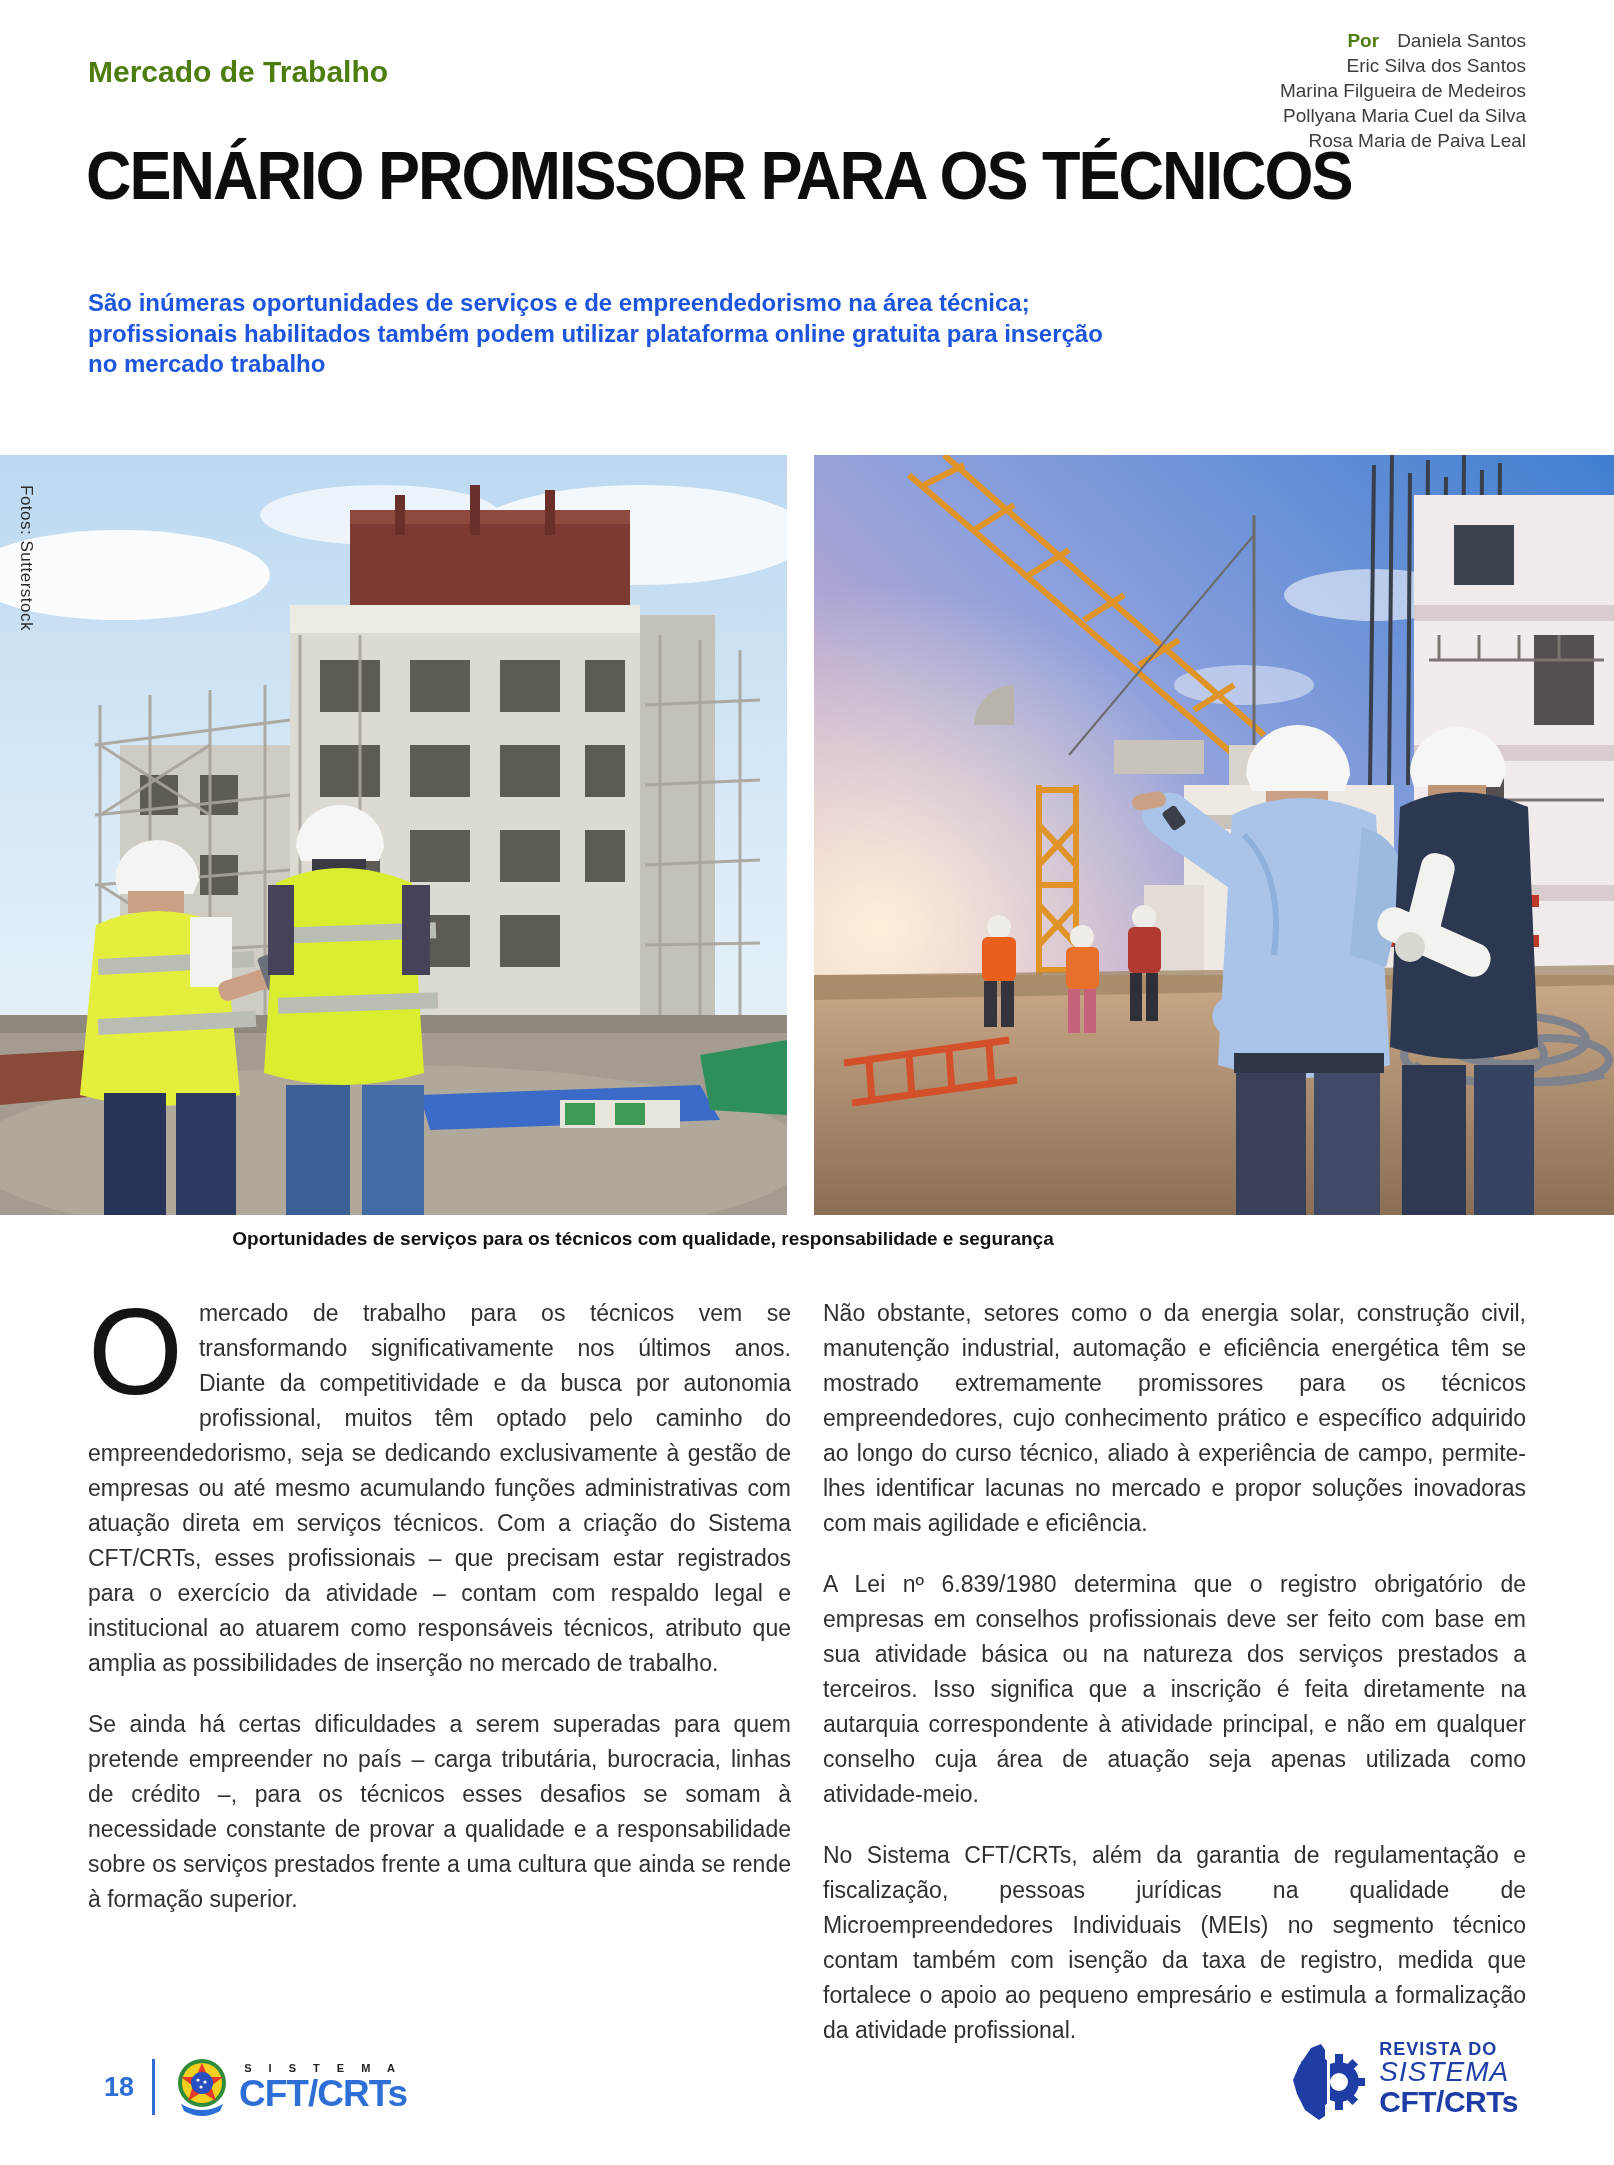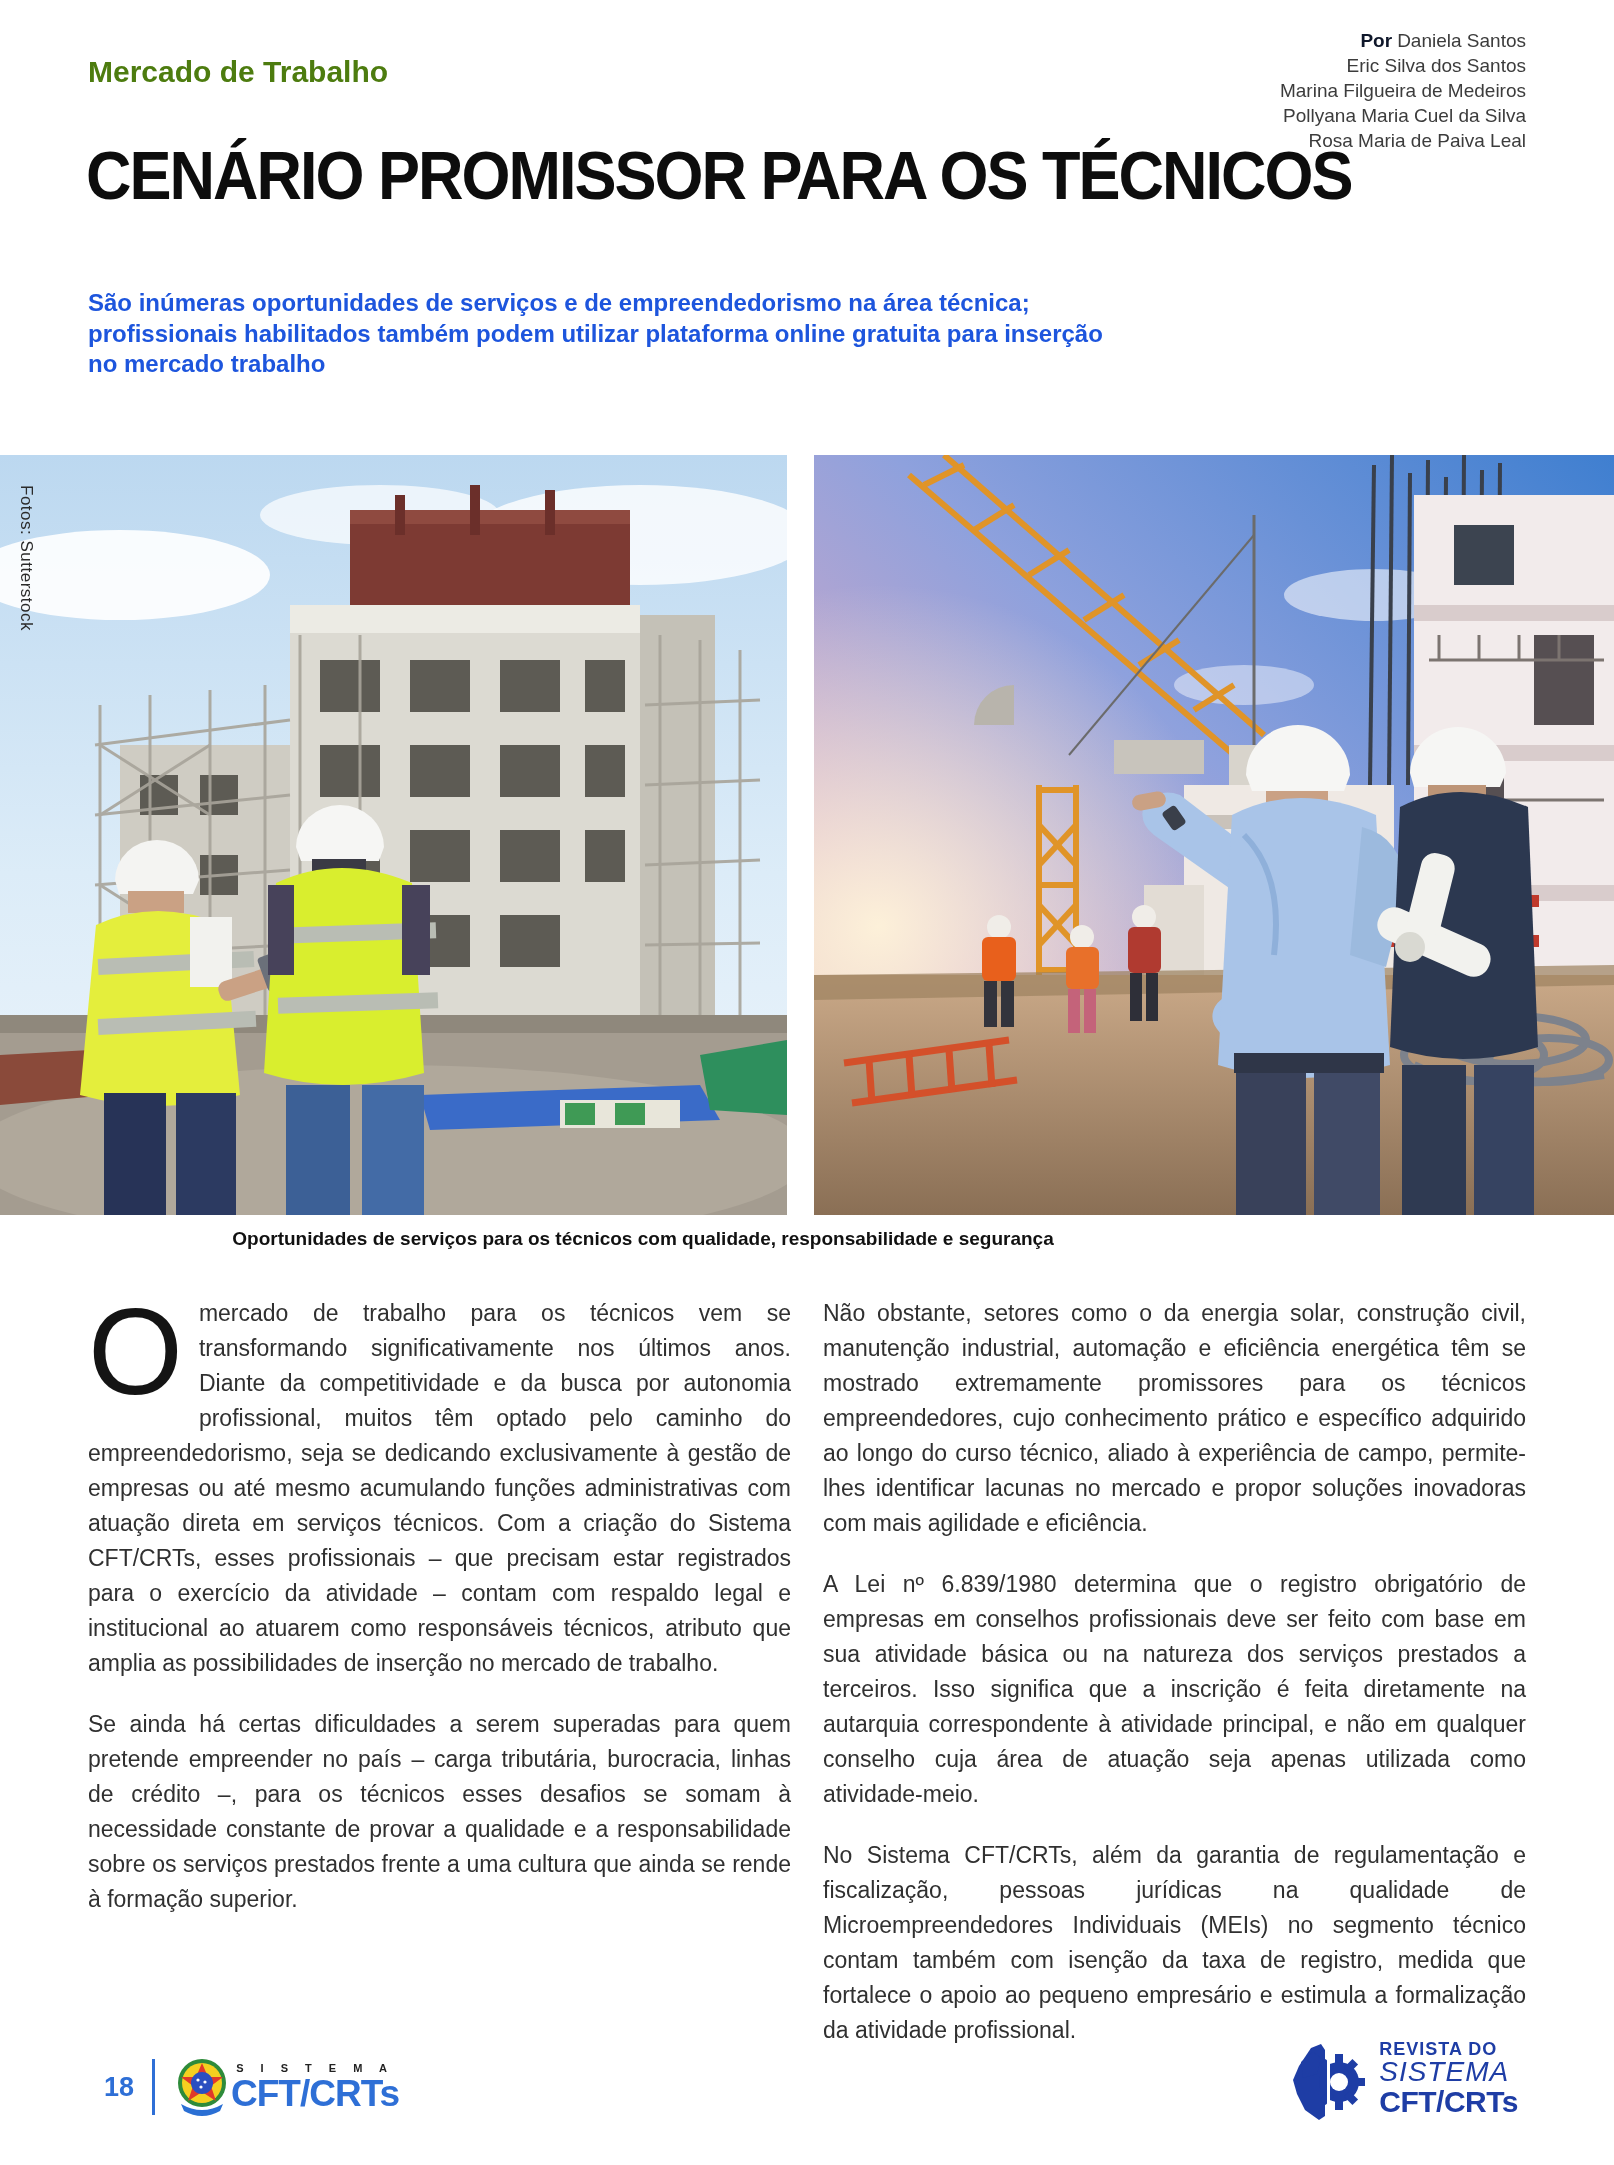--- a/index.html
+++ b/index.html
@@ -1,21 +1,21 @@
 <!DOCTYPE html>
 <html><head>
 <meta charset="utf-8">
 <style>
   html,body{margin:0;padding:0;background:#ffffff;}
   .page{position:relative;width:1614px;height:2165px;background:#ffffff;overflow:hidden;
         font-family:"Liberation Sans",sans-serif;color:#222;}
   
   .kicker{position:absolute;left:88px;top:55px;font-size:30px;font-weight:700;color:#4d7c0f;}
   .byline{position:absolute;right:88px;top:28px;text-align:right;font-size:19px;line-height:1.32;color:#3c3c3c;}
-  .byline b{color:#0f172a;margin-right:5px;}
+  .byline b{color:#4d7c0f;margin-right:18px;}
   .title{position:absolute;left:86px;top:136px;width:1450px;font-size:63px;font-weight:900;
          letter-spacing:-2px;color:#0d0d0d;white-space:nowrap;transform:scaleY(1.08);transform-origin:left top;}
   .subtitle{position:absolute;left:88px;top:288px;width:1045px;font-size:24px;font-weight:700;
             line-height:1.28;color:#1d55dd;}
   
   .photos{position:absolute;left:0;top:455px;width:1614px;height:760px;display:flex;gap:27px;}
   .photo{position:relative;height:760px;overflow:hidden;background:#cfe3f5;}
   .photo.left{width:787px;}
   .photo.right{width:800px;}
   .photo svg{display:block;width:100%;height:100%;}
@@ -25,21 +25,21 @@
            font-size:19px;font-weight:700;color:#111;}
   
   .columns{position:absolute;left:88px;top:1296px;width:1438px;display:flex;gap:32px;}
   .col{width:703px;font-size:23px;line-height:35px;text-align:justify;color:#303030;}
   .col p{margin:0 0 26px 0;}
   .dropcap{float:left;font-size:122px;line-height:.8;padding:8px 16px 0 0;font-weight:400;color:#141414;}
   
   .footer-left{position:absolute;left:104px;top:2056px;display:flex;align-items:center;gap:18px;}
   .page-num{font-size:27px;font-weight:700;color:#2e6fd6;}
   .foot-divider{width:3px;height:56px;background:#2e6fd6;}
-  .logo-left{display:flex;align-items:center;justify-content:space-between;}
+  .logo-left{display:flex;align-items:center;gap:8px;justify-content:space-between;}
   .logo-left-text{display:flex;flex-direction:column;align-items:center;}
   .sistema-small{font-size:11px;letter-spacing:7px;color:#222;font-weight:700;margin-bottom:1px;}
   .cftcrts-big{font-size:37px;font-weight:800;color:#2e6fd6;letter-spacing:-1px;line-height:1;}
   .footer-right{position:absolute;right:96px;top:2040px;display:flex;align-items:flex-start;gap:10px;}
   .logo-right-text{display:flex;flex-direction:column;align-items:flex-start;line-height:1.02;color:#1e3da5;}
   .revista-do{font-size:18px;font-weight:800;letter-spacing:1px;}
   .sistema-it{font-size:28px;font-style:italic;font-weight:400;letter-spacing:1px;}
   .cftcrts-nav{font-size:30px;font-weight:800;letter-spacing:-.5px;}
 </style>
 </head>

